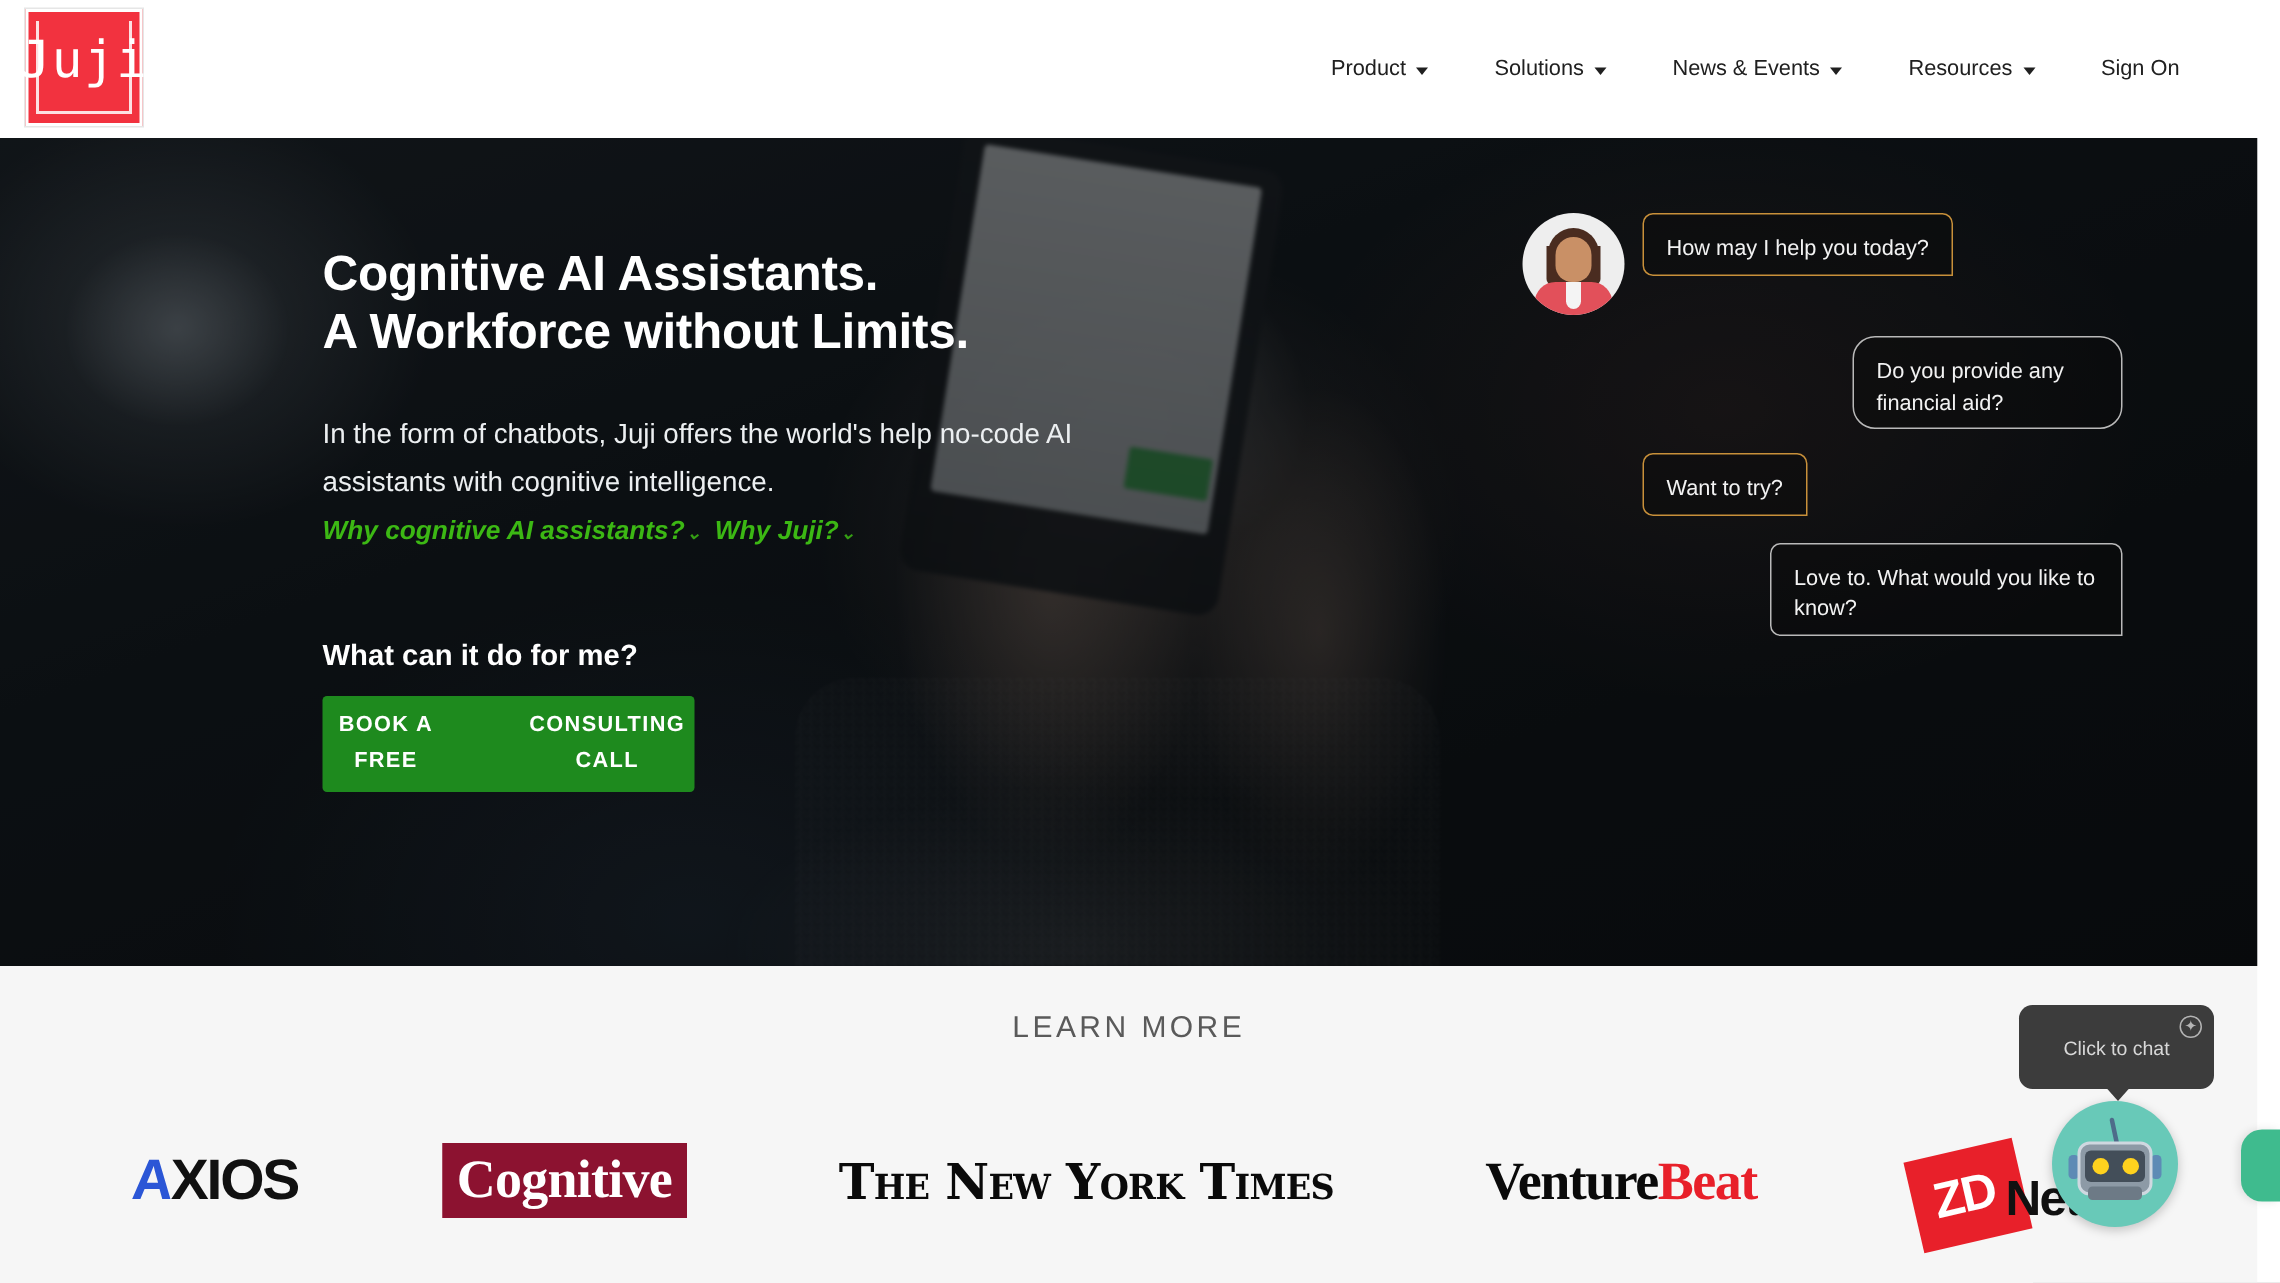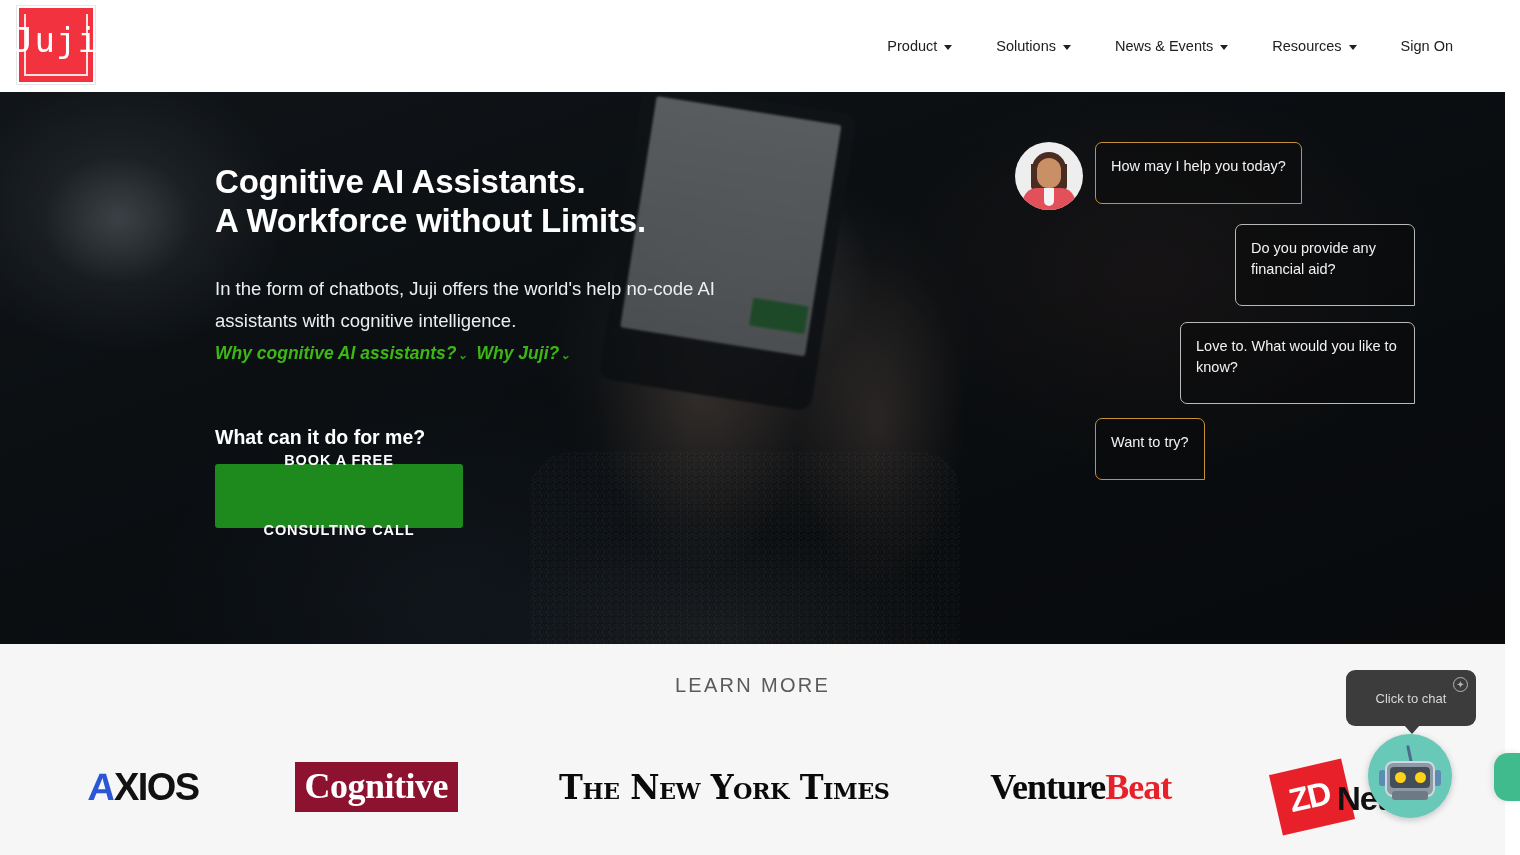--- a/index.html
+++ b/index.html
@@ -112,21 +112,21 @@
   .hero-link .arw { font-size: 12px; margin-left: 1px; opacity: .85; }
   .hero-q {
     margin-top: 62px; color: #ffffff; font-size: 19.5px; font-weight: 700;
   }
   .cta-btn {
     margin-top: 15px; width: 248px; height: 64px;
     background: #1e8a1e; color: #ffffff; border: none; border-radius: 3px;
     font-family: "Liberation Sans", sans-serif;
     font-size: 14.5px; font-weight: 700; letter-spacing: .9px;
     line-height: 1.62; cursor: pointer;
-    display: flex; flex-direction: column; align-items: center; justify-content: center; gap: 47px;
+    display: flex; flex-direction: row; align-items: center; justify-content: center; gap: 47px;
   }
 
   
   .chat { position: absolute; left: 1015px; top: 50px; width: 400px; z-index: 6; }
   .chat-row { display: flex; align-items: flex-start; margin-bottom: 14px; }
   .chat-row.user { justify-content: flex-end; }
   .avatar {
     width: 68px; height: 68px; border-radius: 50%; background: #eeeeee;
     position: relative; overflow: hidden; flex: none; margin-right: 12px;
   }
@@ -137,21 +137,21 @@
   .avatar .hair2 { position: absolute; left: 16px; top: 22px; width: 8px; height: 26px;
     background: #4a2c20; border-radius: 0 0 6px 6px; }
   .avatar .hair3 { position: absolute; left: 44px; top: 22px; width: 8px; height: 26px;
     background: #4a2c20; border-radius: 0 0 6px 6px; }
   .avatar .body { position: absolute; left: 8px; top: 46px; width: 52px; height: 26px;
     background: #e2505a; border-radius: 14px 14px 0 0; }
   .avatar .collar { position: absolute; left: 29px; top: 46px; width: 10px; height: 18px;
     background: #f4f4f4; border-radius: 0 0 5px 5px; }
   .avatar.spacer { background: transparent; }
   .bubble {
-    border-radius: 7px; padding: 13px 15px 26px;
+    border-radius: 7px; padding: 13px 15px 6px;
     color: #f2f2f2; font-size: 14.5px; line-height: 1.42;
     background: rgba(10,10,10,.40); max-width: 280px;
   }
   .bubble.bot { border: 1.5px solid #c8903a; border-bottom-right-radius: 0; }
   .bubble.user { border: 1.5px solid #b9b9b9; border-bottom-right-radius: 0; }
 
   
   .learn {
     position: absolute; top: 644px; left: 0; width: 1505px; height: 237px;
     background: #f6f6f6;
@@ -324,28 +324,28 @@
           <div class="hair"></div>
             <div class="hair2"></div>
             <div class="hair3"></div>
           <div class="face"></div>
             <div class="body"></div>
             <div class="collar"></div>
         </div>
         <div class="bubble bot">How may I help you today?</div>
       </div>
       <div class="chat-row user" style="margin-bottom:16px;">
-        <div class="bubble user" style="max-width:180px;">Do you provide any financial aid?</div>
-      </div>
-      <div class="chat-row user">
-        <div class="bubble user" style="max-width:235px;">Love to. What would you like to know?</div>
+        <div class="bubble user" style="max-width:180px;border-radius:15px;">Do you provide any financial aid?</div>
       </div>
       <div class="chat-row" style="margin-bottom:18px;">
         <div class="avatar spacer" style="height:1px;"></div>
         <div class="bubble bot" style="max-width:130px;">Want to try?</div>
+      </div>
+      <div class="chat-row user">
+        <div class="bubble user" style="max-width:235px;">Love to. What would you like to know?</div>
       </div>
     </div>
   </div>
 
   <div class="learn">
     <div class="learn-title">LEARN MORE</div>
     <div class="logos">
       <div class="brand">
         <span class="axios">
             <span class="a1">A</span>

